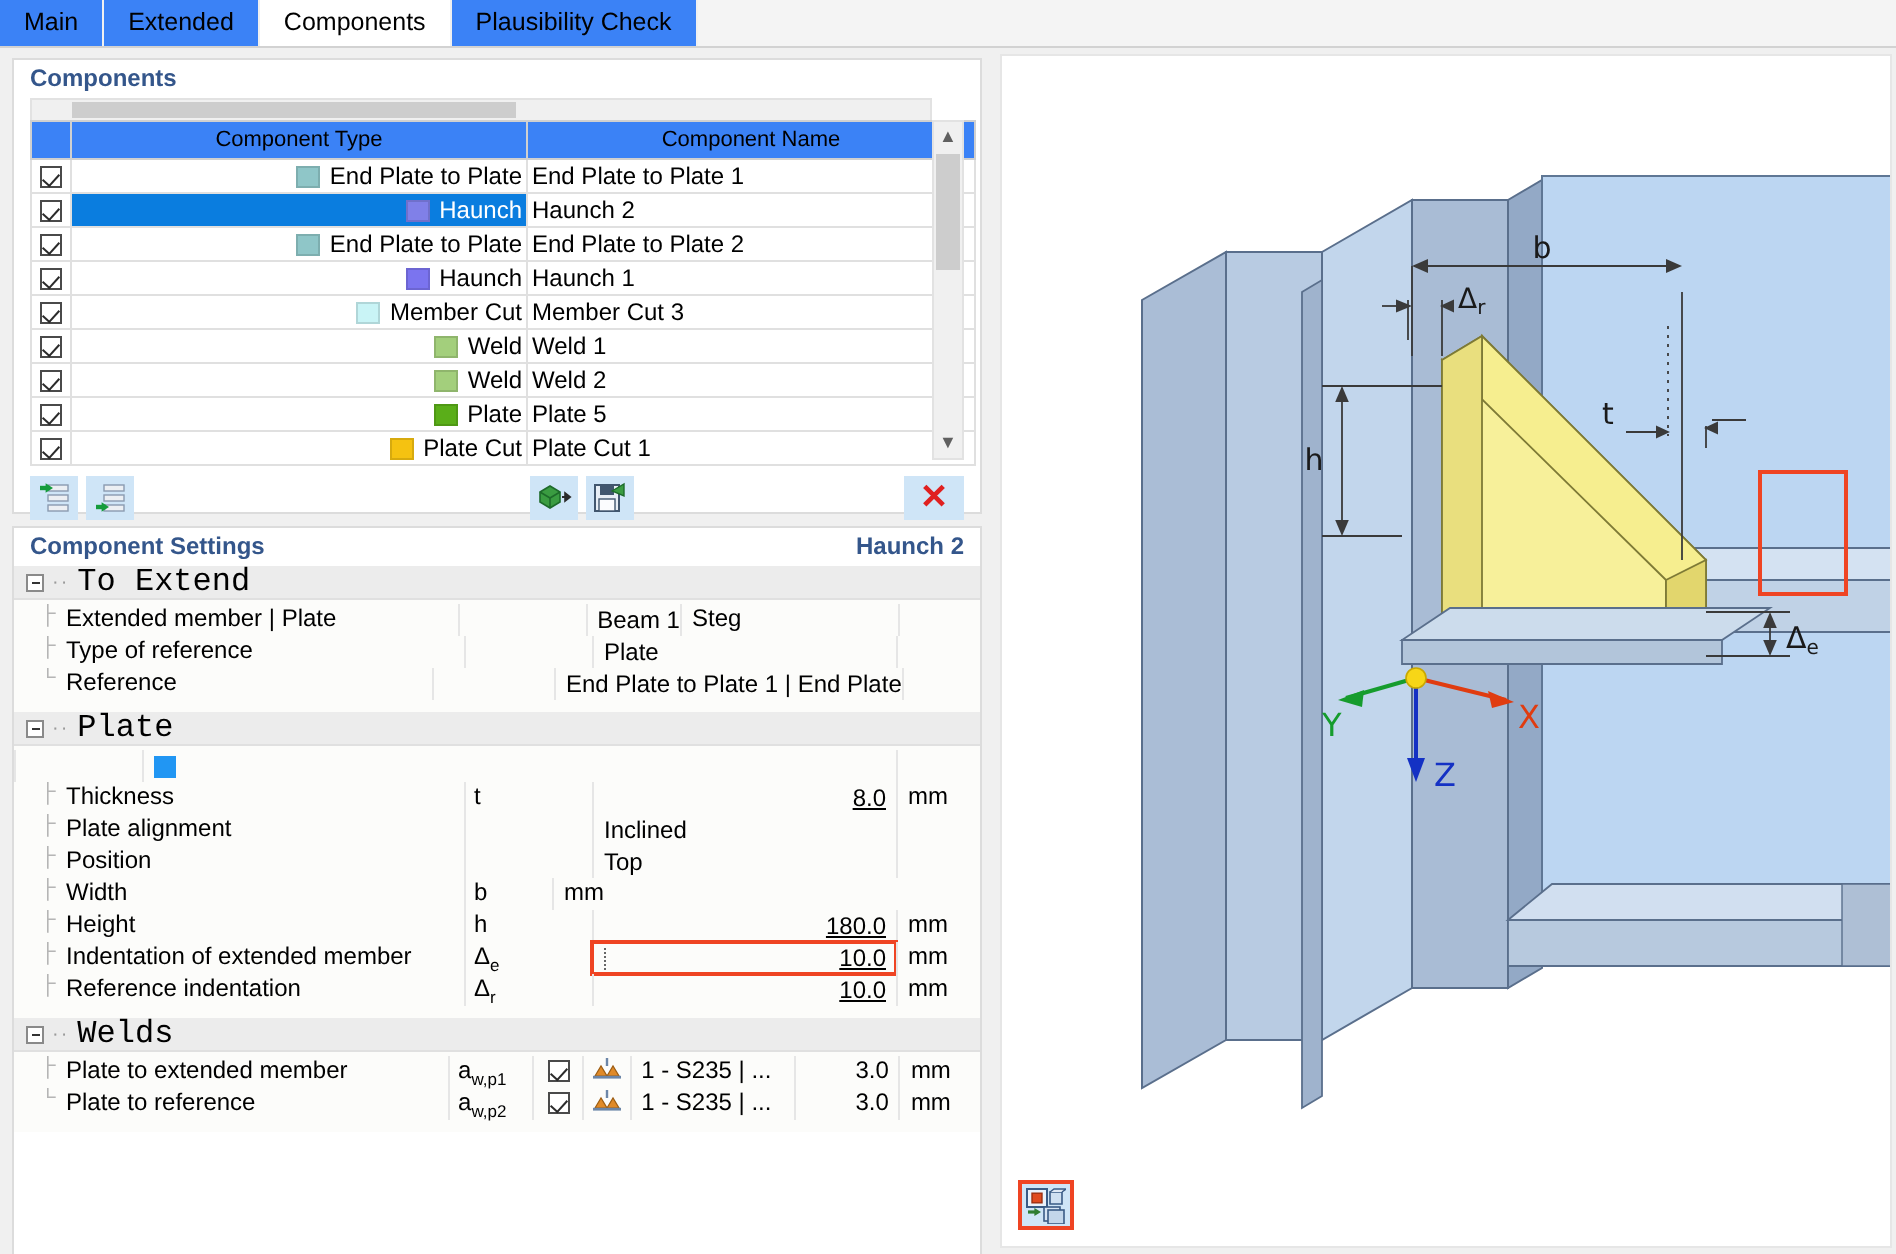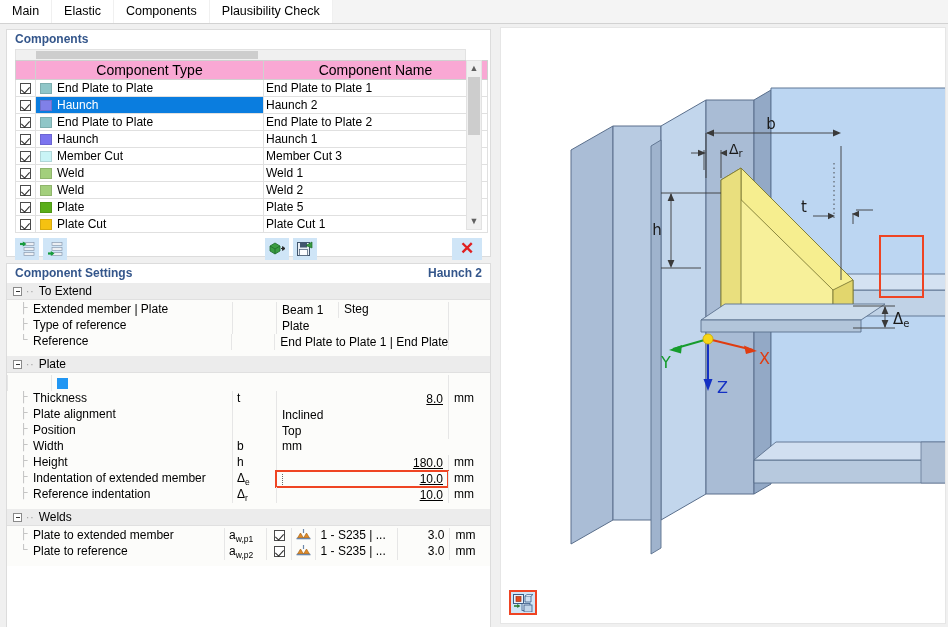--- a/index.html
+++ b/index.html
@@ -18,21 +18,21 @@
   .tabbar {
     position: absolute; left:0; top:0; width:948px; height:24px;
     background:#e4e4e4;
     border-bottom:1px solid #d2d2d2;
     display:flex; align-items:flex-end;
   }
   .tab {
     height:23px; line-height:23px;
     padding:0 12px;
     font-size:12.5px;
-    background:#ffffff;
+    background:#3b82f6;
     border-right:1px solid #f0f0f0;
     color:#000; cursor:default; white-space:nowrap;
   }
   .tab.active { background:#ffffff; }
   .tabbar-fill { flex:1; height:23px; background:#f4f4f4; }
 
   
   .leftpanel {
     position:absolute; left:0; top:24px; width:497px; height:603px;
     background:#f0f0f0;
@@ -60,41 +60,41 @@
   }
   .hscroll .thumb {
     position:absolute; left:20px; top:1px; height:8px; width:222px;
     background:#cdcdcd;
   }
   .tbl {
     width:100%; border-collapse:collapse; table-layout:fixed;
     font-size:12px; background:#fff;
   }
   .tbl th {
-    background:#f9a8d4; border:1px solid #d0d0d0;
-    font-weight:normal; font-size:14px; height:19px; padding:0;
+    background:#3b82f6; border:1px solid #d0d0d0;
+    font-weight:normal; font-size:11px; height:19px; padding:0;
     color:#000;
   }
   .tbl td {
     border:1px solid #e0e0e0; height:16px; padding:0 2px; overflow:hidden;
     white-space:nowrap;
   }
   .col-chk { width:20px; }
   .col-type { width:228px; }
   .chkcell { text-align:center; }
   .cbox {
     display:inline-block; width:11px; height:11px;
     border:1px solid #4a4a4a; background:#fff; position:relative; vertical-align:middle;
   }
   .cbox.checked::after {
     content:""; position:absolute; left:2px; top:1px;
     width:4px; height:7px; border:solid #2b2b2b; border-width:0 1.6px 1.6px 0;
     transform:rotate(42deg);
   }
-  .typecell { display:flex; align-items:center; gap:5px; padding-left:2px; height:16px; }
+  .typecell { display:flex; align-items:center; gap:5px; padding-left:2px; height:16px;justify-content:flex-end; }
   .swatch { width:12px; height:11px; flex:0 0 auto; border:1px solid rgba(0,0,0,.12); }
   .row-selected td { background:#0a7ddf; }
   .row-selected .typecell { color:#fff; }
   .row-selected .col-chk-td { background:#fff !important; }
 
   .vscroll {
     position:absolute; right:0; top:11px; width:16px; height:170px;
     background:#f0f0f0; border:1px solid #e2e2e2;
   }
   .vs-arrow { height:15px; text-align:center; font-size:9px; color:#606060; line-height:15px; }
@@ -126,37 +126,37 @@
     background:#ececec; border-bottom:1px solid #e0e0e0; padding-left:6px;
     font-size:12px;
   }
   .expander {
     width:9px; height:9px; border:1px solid #8a8a8a; background:#fff;
     position:relative; flex:0 0 auto;
   }
   .expander::before {
     content:""; position:absolute; left:1.5px; top:3.5px; width:4px; height:1px; background:#333;
   }
-  .sec-title { font-size:12px; color:#000; }
+  .sec-title { font-size:16px; color:#000;font-family:Liberation Mono, monospace; }
   .dots { color:#9a9a9a; font-size:10px; letter-spacing:1px; }
 
   .rowline { display:flex; height:16px; font-size:12px; }
   .rowline .lbl {
     width:225px; padding-left:26px; position:relative; white-space:nowrap; overflow:hidden;
   }
   .rowline .lbl::before{
     content:"├"; position:absolute; left:13px; top:-1px; color:#b5b5b5; font-size:11px;
   }
   .rowline.last .lbl::before{ content:"└"; }
   .rowline .sym {
     width:44px; border-left:1px solid #e6e6e6; padding-left:4px; white-space:nowrap;
   }
   .rowline .val {
     flex:1; border-left:1px solid #e6e6e6; padding-left:5px; white-space:nowrap;
-    display:flex; align-items:center; gap:4px;
+    display:flex; align-items:center; gap:4px;margin-left:20px;
   }
   .rowline .val.num { justify-content:flex-end; padding-right:5px;text-decoration:underline; }
   .rowline .unit { width:42px; border-left:1px solid #e6e6e6; padding-left:5px; }
   .rowline .val2 { width:110px; border-left:1px solid #e6e6e6; padding-left:5px; }
   .matsw { width:11px; height:11px; background:#2196f3; display:inline-block; flex:0 0 auto;}
   .secbody { padding:2px 0 6px 0; background:#fcfcfa; }
   .sub { font-size:8.5px; vertical-align:sub; }
 
   .hl-field {
     outline:2px solid #ef4423; outline-offset:-1px;
@@ -184,21 +184,21 @@
     position:absolute; border:2px solid #ef4423;
   }
 </style>
 </head>
 <body>
 
 <div id="app">
 
   <div class="tabbar">
     <div class="tab">Main</div>
-    <div class="tab">Elastic</div>
+    <div class="tab">Extended</div>
     <div class="tab active">Components</div>
     <div class="tab">Plausibility Check</div>
     <div class="tabbar-fill"></div>
   </div>
 
   <div class="leftpanel">
 
     <div class="groupbox" style="height:228px;">
       <div class="grouphdr">
         <span>Components</span>

